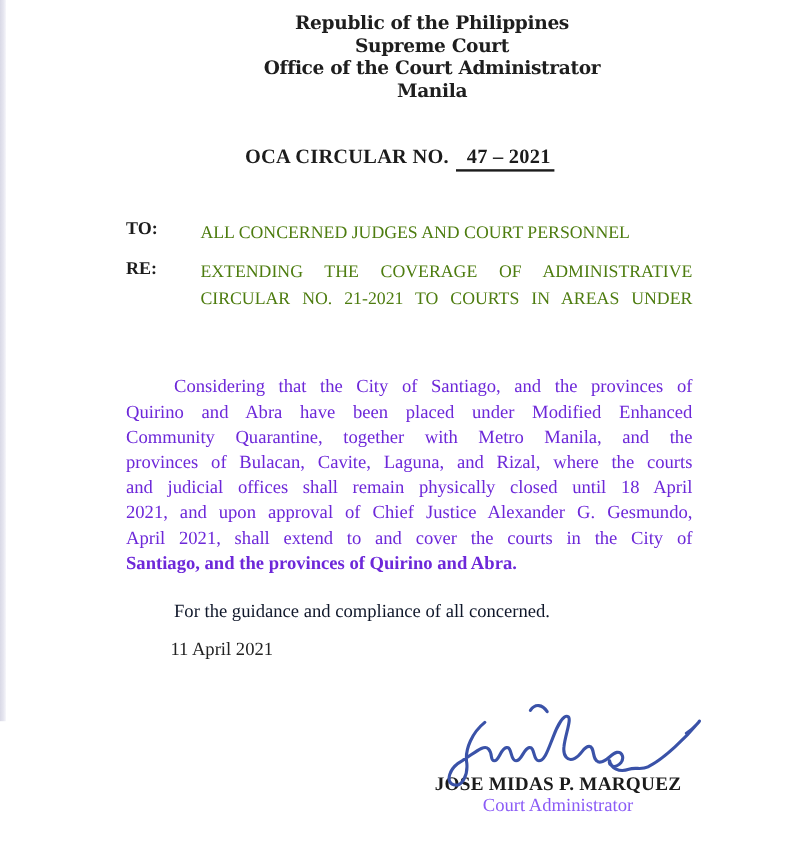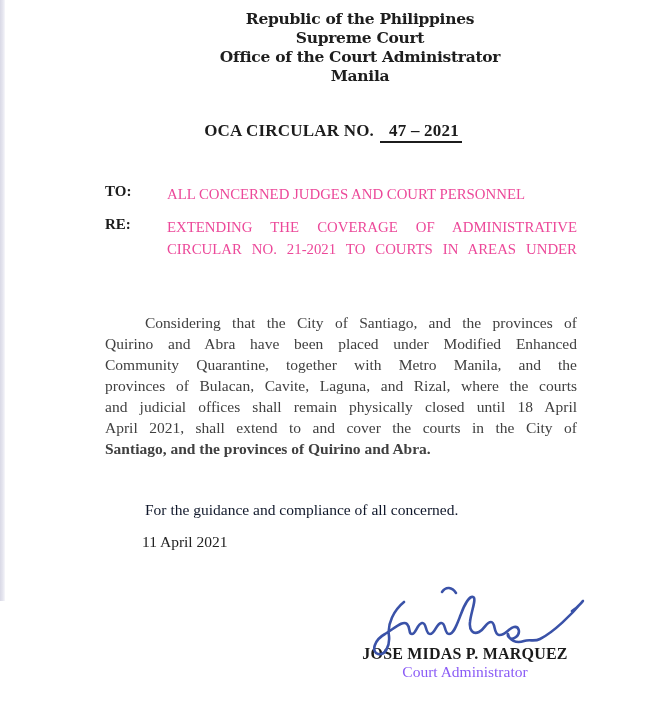--- a/index.html
+++ b/index.html
@@ -36,27 +36,27 @@
   }
   .circular-title .num {
     margin-left: 6px;
     border-bottom: 2px solid #1c1c1c;
     padding: 0 3px 1px 9px;
   }
   .addr-row { position: absolute; left: 105px; width: 472px; display: flex; justify-content: flex-end; }
   .addr-row.to { top: 183px; }
   .addr-row.re { top: 216px; }
   .addr-label { width: 62px; flex: 0 0 62px; font-weight: bold; font-size: 15px; color: #1c1c1c; }
-  .addr-value { flex: 1; font-size: 14.8px; color: #ec4899; }
+  .addr-value { flex: 1; font-size: 14.8px; color: #4d7c0f; }
   .re-line { line-height: 22px; text-align: justify; text-align-last: justify; }
   .re-line.last { text-align-last: left; }
   .to-line { line-height: 22px; }
   .body-para {
     position: absolute; top: 312px; left: 105px; width: 472px;
-    font-size: 15.5px; color: #404040;
+    font-size: 15.5px; color: #6d28d9;
   }
   .para-line { line-height: 21px; text-align: justify; text-align-last: justify; }
   .para-line.first { padding-left: 40px; }
   .para-line.last { text-align-last: left; font-weight: bold; }
   .closing-line {
     position: absolute; top: 501px; left: 145px;
     font-size: 15.5px; color: #0f172a;
   }
   .date-line {
     position: absolute; top: 533px; left: 142px;
@@ -109,20 +109,21 @@
       <div class="re-line">CIRCULAR NO. 21-2021 TO COURTS IN AREAS UNDER</div>
     </div>
   </div>
 
   <div class="body-para">
     <div class="para-line first">Considering that the City of Santiago, and the provinces of</div>
     <div class="para-line">Quirino and Abra have been placed under Modified Enhanced</div>
     <div class="para-line">Community Quarantine, together with Metro Manila, and the</div>
     <div class="para-line">provinces of Bulacan, Cavite, Laguna, and Rizal, where the courts</div>
     <div class="para-line">and judicial offices shall remain physically closed until 18 April</div>
+    <div class="para-line">2021, and upon approval of Chief Justice Alexander G. Gesmundo,</div>
     <div class="para-line">April 2021, shall extend to and cover the courts in the City of</div>
     <div class="para-line last">Santiago, and the provinces of Quirino and Abra.</div>
   </div>
 
   <div class="closing-line">For the guidance and compliance of all concerned.</div>
 
   <div class="date-line">11 April 2021</div>
 
   <svg class="sig-ink" viewBox="0 0 230 84" xmlns="http://www.w3.org/2000/svg">
     <g fill="none" stroke="#3a52a8" stroke-width="2.6" stroke-linecap="round" stroke-linejoin="round">

